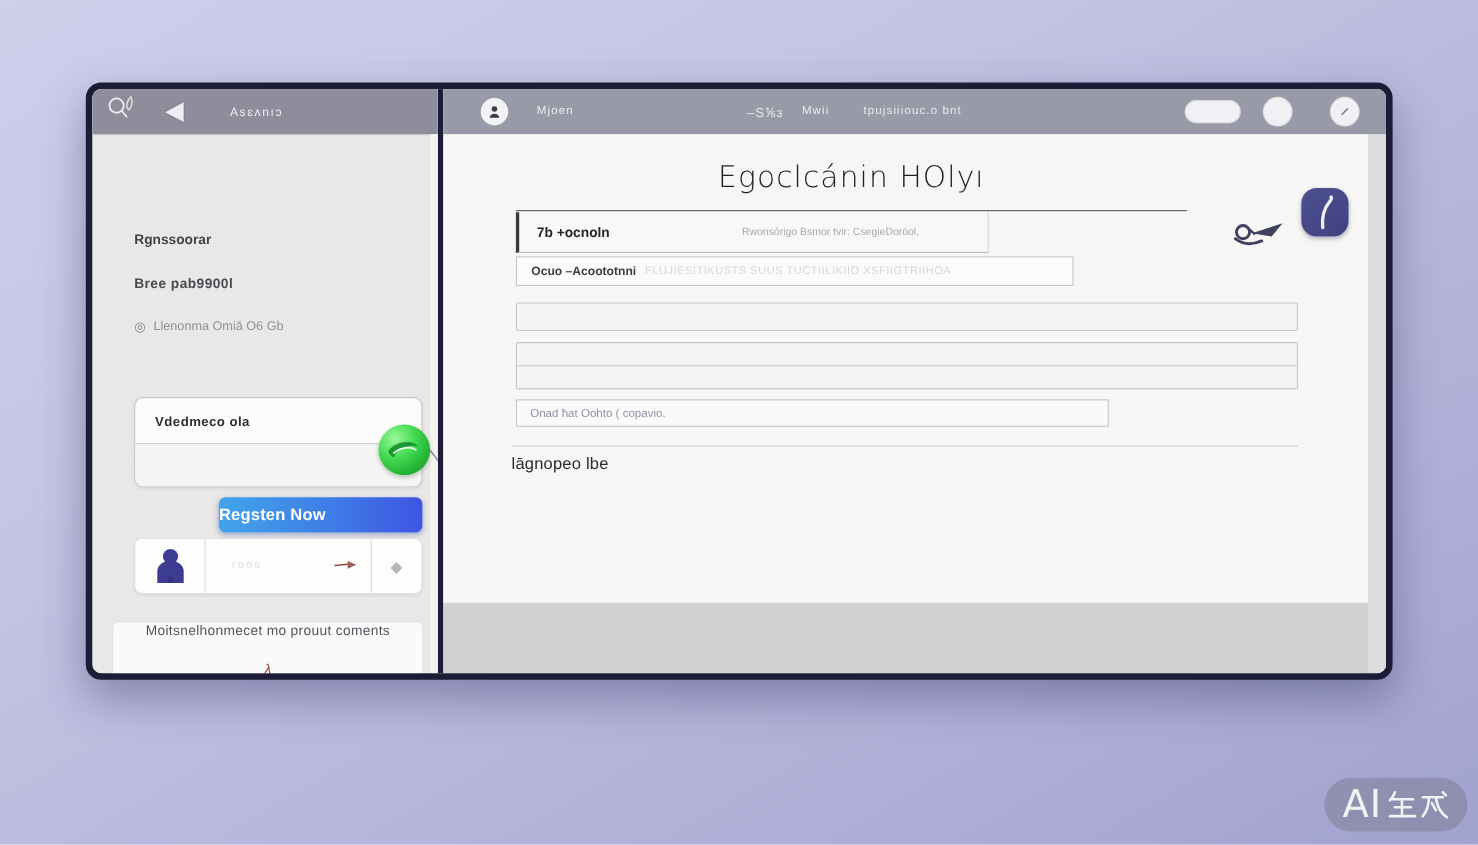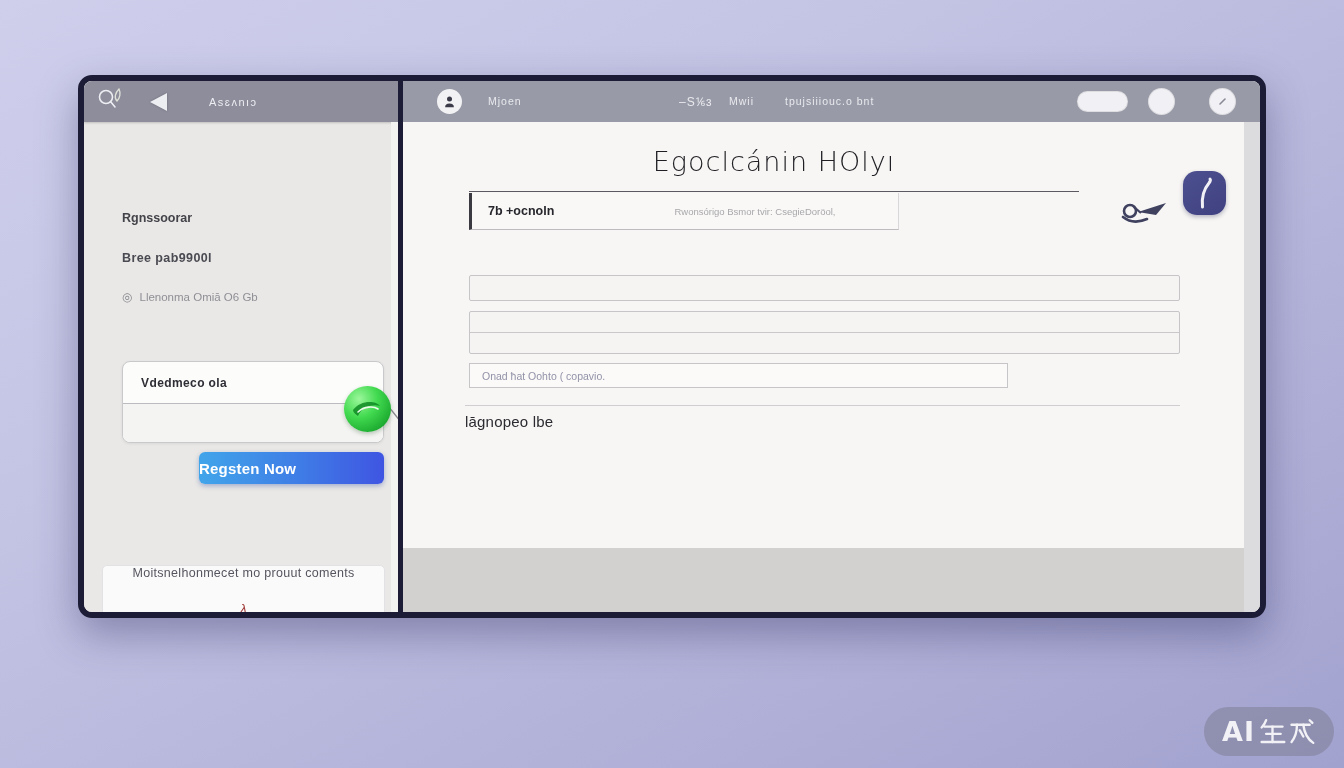--- a/index.html
+++ b/index.html
@@ -124,21 +124,21 @@
   .mc-note { position:absolute; left:62px; top:291px; font-size:15px; color:#2a2a30; letter-spacing:.2px; }
 
   .icon-goggles { position:absolute; left:716px; top:78px; }
   .icon-squircle { position:absolute; left:780px; top:49px; width:43px; height:44px; border-radius:14px;
     background:linear-gradient(145deg,#4d5090,#3f4180); box-shadow:0 2px 4px rgba(30,30,80,.3);
     display:flex; align-items:center; justify-content:center; }
 
   
   .watermark { position:absolute; right:10px; bottom:12px; width:130px; height:49px; border-radius:25px;
     background:rgba(125,125,150,.55); display:flex; align-items:center; justify-content:center; gap:3px; }
-  .watermark .wm-ai { color:#f2f2f6; font-size:27px; font-weight:bold; letter-spacing:1px;
+  .watermark .wm-ai { color:#f2f2f6; font-size:35px; font-weight:normal; letter-spacing:1px;
     font-family:"DejaVu Sans", sans-serif; }
 </style>
 </head>
 <body>
 
 <div class="stage">
 
   <div class="window">
 
     <div class="sidebar">
@@ -190,20 +190,39 @@
         <svg width="34" height="26" viewBox="0 0 34 26">
           <path d="M3 14 C10 4 26 4 30 10 C24 8 12 10 8 20 C5 18 3 16 3 14 Z" fill="#0f8a24" opacity=".85"></path>
           <path d="M8 16 C14 10 24 10 28 13" fill="none" stroke="#eafbe8" stroke-width="1.6" stroke-linecap="round"></path>
         </svg>
       </div>
 
       <div class="register-btn">
         <span>Regsten Now</span>
       </div>
 
+      <div class="widget-row">
+        <div class="widget-cell wc-person">
+          <svg width="36" height="36" viewBox="0 0 24 24">
+            <circle cx="12" cy="6" r="4.6" fill="#3c3c92"></circle>
+            <path d="M4 22 V15 A8 6.5 0 0 1 20 15 V22 Z" fill="#3c3c92"></path>
+            <rect x="10.5" y="18" width="3" height="4" fill="#33337e"></rect>
+          </svg>
+        </div>
+        <div class="widget-cell wc-mid">
+          <span class="roos">roos</span>
+          <svg class="pin" width="24" height="12" viewBox="0 0 24 12">
+            <line x1="1" y1="6" x2="13" y2="5" stroke="#8a4a4a" stroke-width="1.4"></line>
+            <path d="M13 2 L21 5.5 L13 9 Z" fill="#8a4444" opacity=".85"></path>
+          </svg>
+        </div>
+        <div class="widget-cell wc-diamond">
+          <span>◆</span>
+        </div>
+      </div>
 
       <div class="bottom-card">
         <span class="note">Moitsnelhonmecet mo prouut coments</span>
         <span class="lam">λ</span>
       </div>
 
       <div class="sidebar-scrollstrip"></div>
     </div>
 
     <div class="pane-divider"></div>
@@ -233,20 +252,24 @@
         <div class="mc-titlewrap">
           <span class="mc-title">Egoclcánin HOlyı</span>
         </div>
         <div class="mc-underline"></div>
 
         <div class="field f-label">
           <span class="flabel">7b +ocnoln</span>
           <span class="fhint">Rwonsórigo Bsmor tvir: CsegieDoröol,</span>
         </div>
 
+        <div class="field f-account">
+          <span class="fval">Ocuo –Acoototnni</span>
+          <span class="fsuffix">FLUJIESITIKUSTS SUUS TUCTIILIKIIO XSFIIGTRIIHOA</span>
+        </div>
 
         <div class="field f-empty1"></div>
 
         <div class="field f-double">
           <div class="half"></div>
         </div>
 
         <div class="field f-contact">
           <span class="fph">Onad ħat Oohto ( copavio.</span>
         </div>

